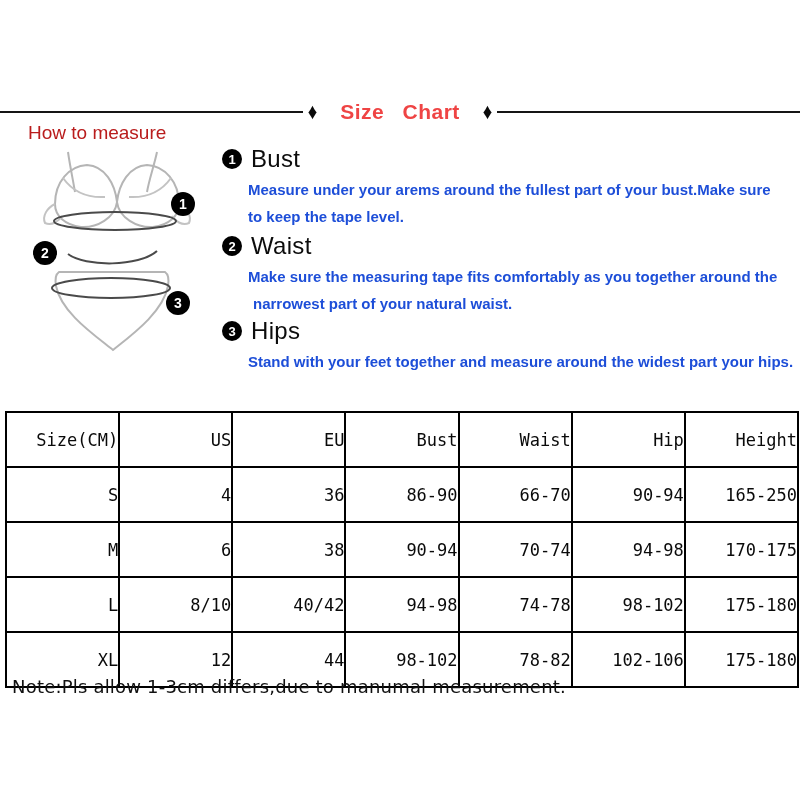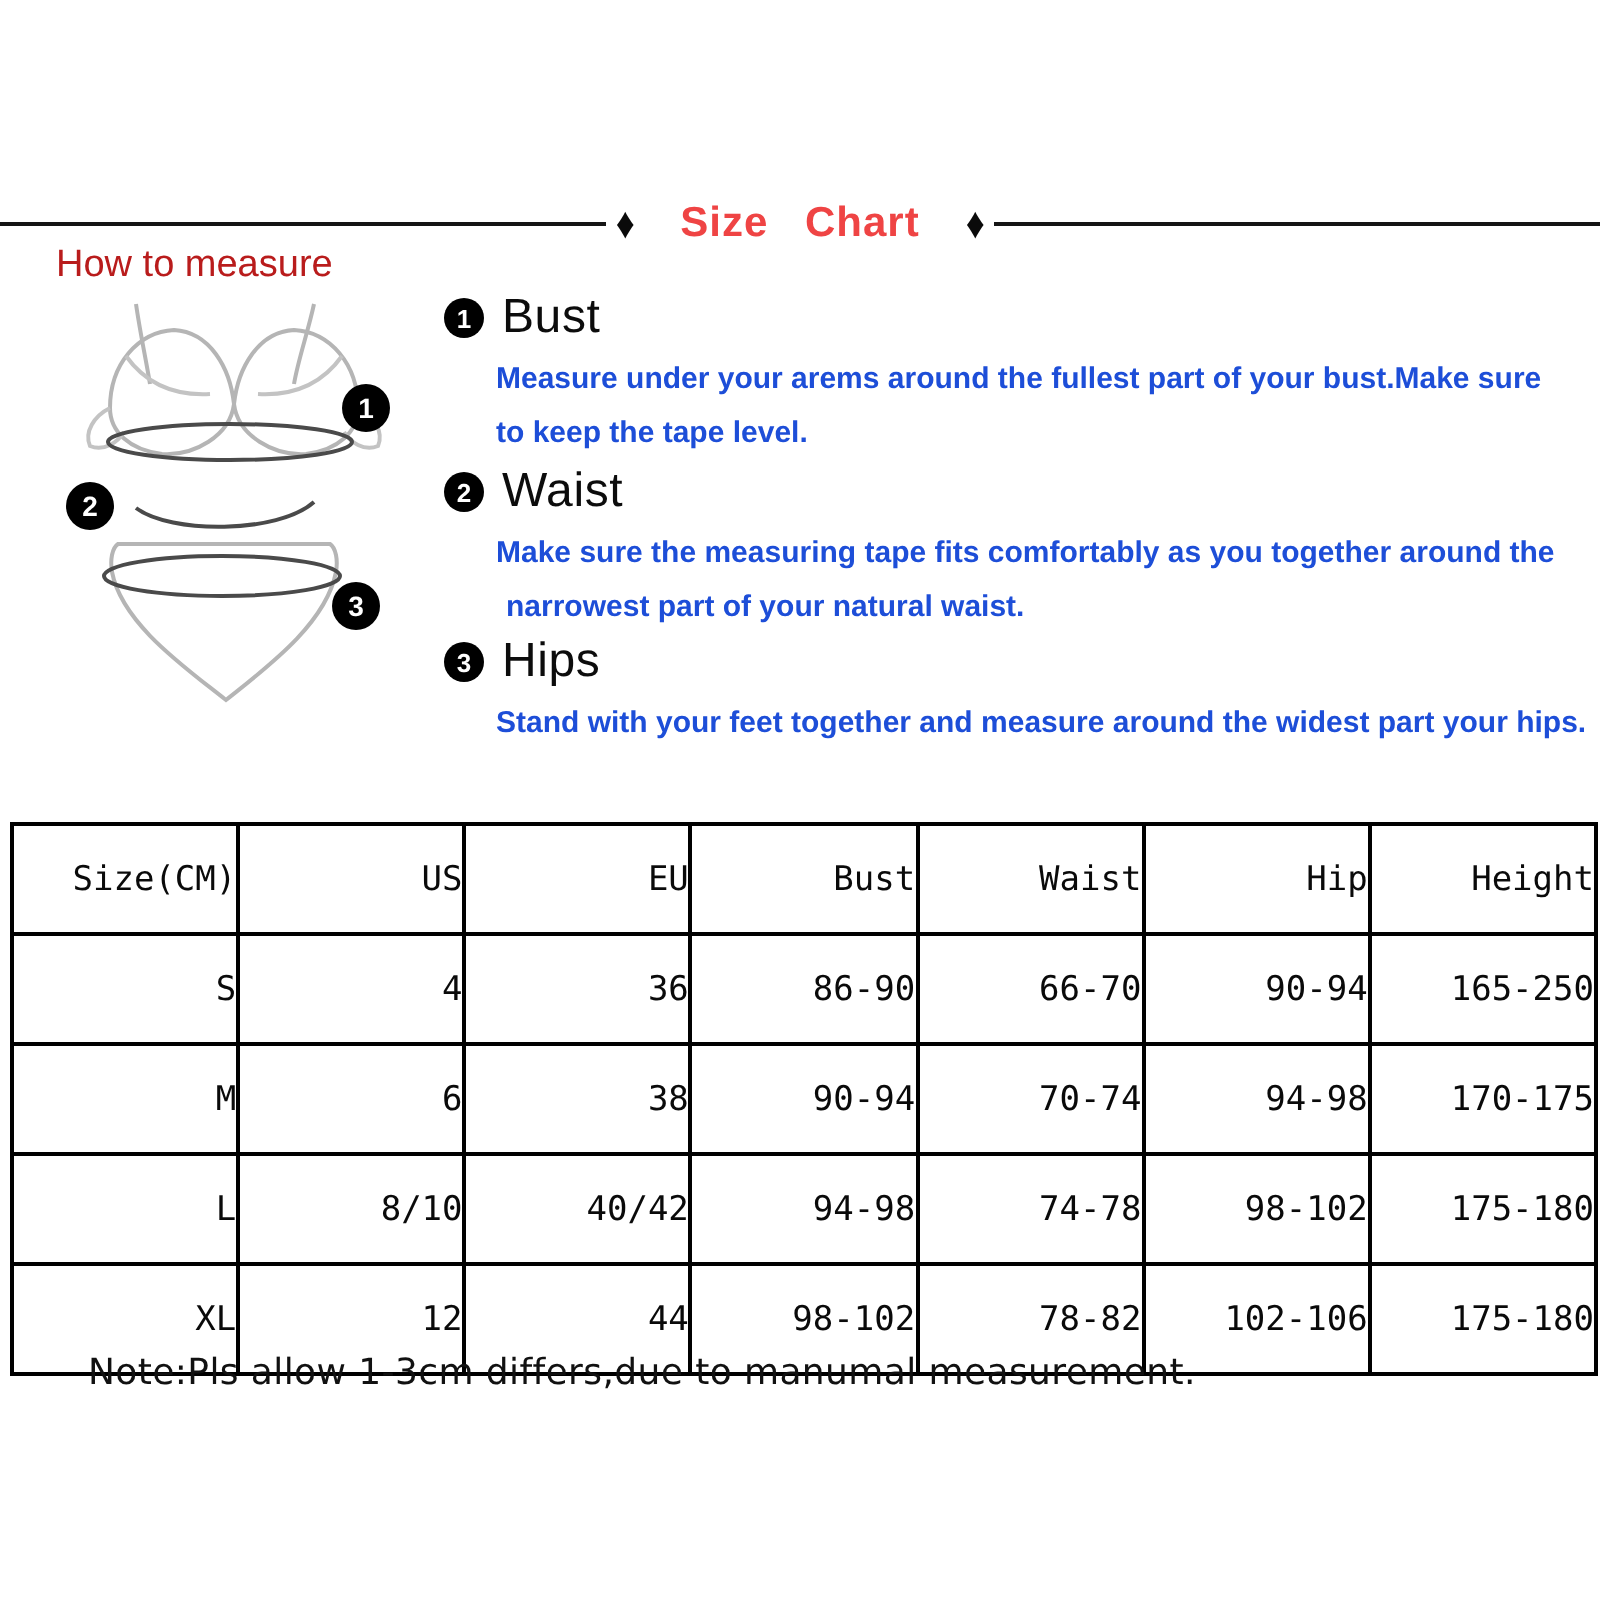--- a/index.html
+++ b/index.html
@@ -24,21 +24,21 @@
   .sec-title{font-size:24px;font-weight:500;letter-spacing:.3px;color:#0c0c0c;}
   .sec-body{margin-left:26px;margin-top:3px;font-size:15px;font-weight:600;line-height:27px;color:#1d4ed8;}
   .sec-body .indent{padding-left:5px;}
   
   .size-table{position:absolute;left:5px;top:388px;width:794px;border-collapse:collapse;table-layout:fixed;
     font-family:"DejaVu Sans Mono","Liberation Mono",monospace;font-size:17px;color:#0a0a0a;text-align:right;margin-top:23px;}
   .size-table th,.size-table td{border:2px solid #000;height:55px;padding:0;font-weight:500;box-sizing:border-box;}
   .size-table td{font-weight:400;}
   
   .note{position:absolute;left:12px;top:676px;font-size:18px;letter-spacing:.2px;color:#111;
-        font-family:"DejaVu Sans","Liberation Sans",sans-serif;margin-left:32px;}
+        font-family:"DejaVu Sans","Liberation Sans",sans-serif;}
 </style>
 </head>
 <body>
 
 <div class="canvas">
 
   <div class="header">
     <span class="rule"></span>
     <span class="diamond">♦</span>
     <span class="title">Size Chart</span>

